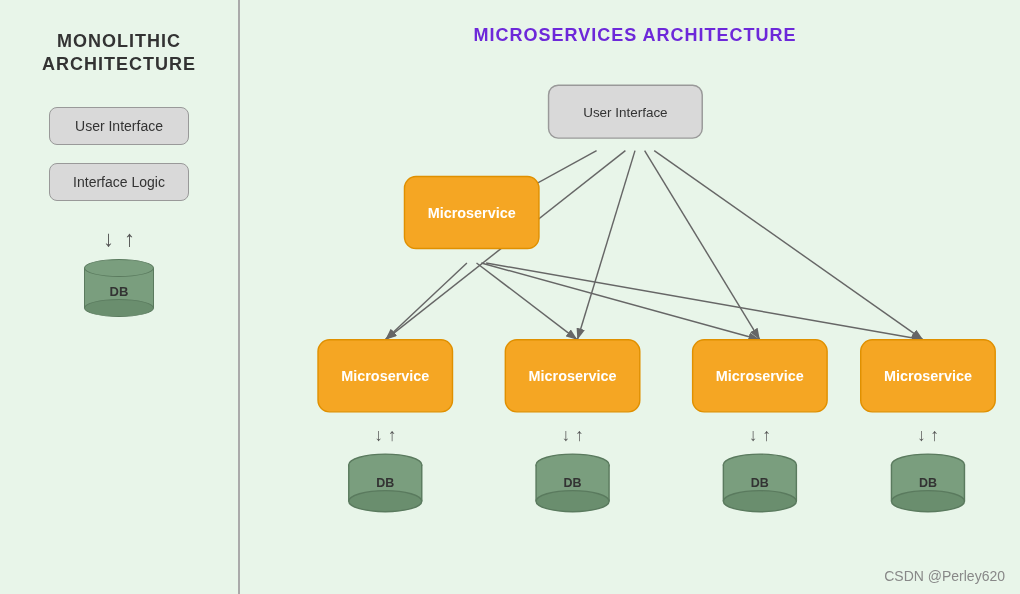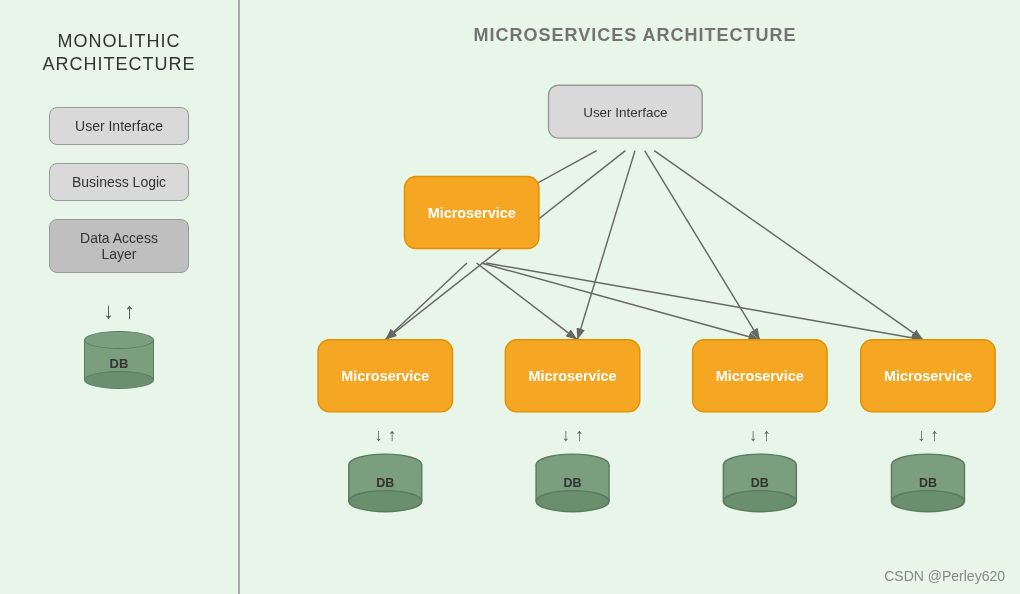--- a/index.html
+++ b/index.html
@@ -27,21 +27,21 @@
       border-right: 2px solid #aaa;
       display: flex;
       flex-direction: column;
       align-items: center;
       padding-top: 30px;
       position: relative;
     }
 
     .section-title {
       font-size: 18px;
-      font-weight: normal;
+      font-weight: bold;
       color: #333;
       text-align: center;
       letter-spacing: 1px;
       margin-bottom: 30px;
       line-height: 1.3;
     }
 
     .mono-box {
       background: #d9d9d9;
       border: 1.5px solid #999;
@@ -114,21 +114,21 @@
     
     .right-panel {
       flex: 1;
       padding: 25px 20px 20px 30px;
       position: relative;
     }
 
     .micro-title {
       font-size: 18px;
       font-weight: bold;
-      color: #737373;
+      color: #6d28d9;
       text-align: center;
       letter-spacing: 1px;
       margin-bottom: 10px;
     }
 
     
     .diagram-svg {
       width: 100%;
       height: 510px;
     }
@@ -147,26 +147,23 @@
 <div class="main-container">
 
   <div class="left-panel">
     <div class="section-title">MONOLITHIC<br>ARCHITECTURE</div>
 
     <div class="mono-box">
       <span>User Interface</span>
     </div>
 
     <div class="mono-box">
-      <span>Business Logic</span>
-    </div>
-
-    <div class="mono-box darker">
-      <span>Data Access<br>Layer</span>
-    </div>
+      <span>Interface Logic</span>
+    </div>
+
 
     <div class="arrow-down-up">
       <span>↓</span>
       <span>↑</span>
     </div>
 
     <div class="db-cylinder">
       <div class="cyl-top"></div>
       <div class="cyl-body">
         <span>DB</span>

